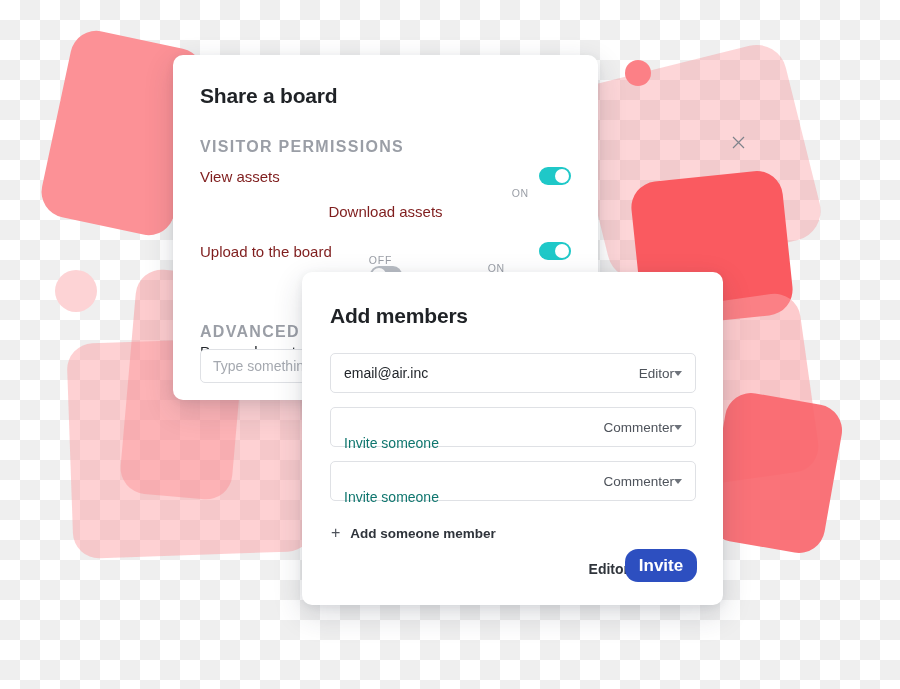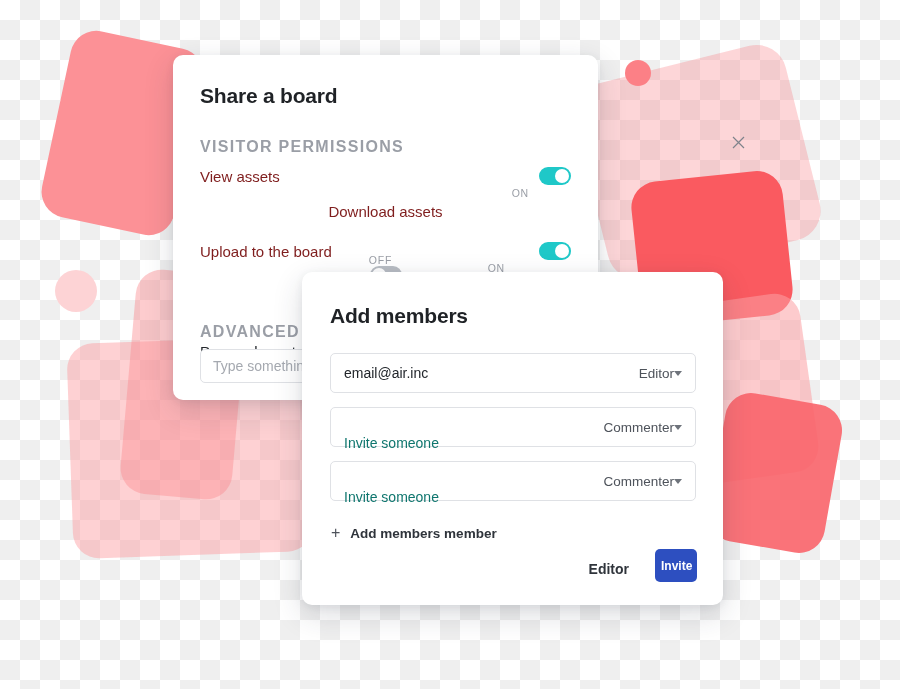--- a/index.html
+++ b/index.html
@@ -287,27 +287,27 @@
     color: #2f343b;
     background: none;
     border: none;
     padding: 8px 4px;
     cursor: pointer;
     font-family: inherit;
   }
   #invite-button {
     position: absolute;
     right: 26px; top: 277px;
-    width: 42px; height: 33px;
+    width: 72px; height: 33px;
     background: #2d4fc0;
     color: #ffffff;
-    font-size: 12px;
+    font-size: 17px;
     font-weight: bold;
     border: none;
-    border-radius: 5px;
+    border-radius: 13px;
     cursor: pointer;
     font-family: inherit;
   }
 </style>
 </head>
 <body>
 
 <div id="stage">
 
   <div class="shape" id="shape-coral-top-left"></div>
@@ -386,21 +386,21 @@
     <div class="member-row" id="member-row-2">
       <span class="member-email placeholder">Invite someone</span>
       <span class="role-select">
         <span>Commenter</span>
         <span class="caret"></span>
       </span>
     </div>
 
     <div id="add-another-member">
       <span class="plus">+</span>
-      <span>Add members member</span>
+      <span>Add someone member</span>
     </div>
 
     <button id="cancel-button">Editor</button>
 
     <button id="invite-button">Invite</button>
   </div>
 
 </div>
 
 </body></html>

